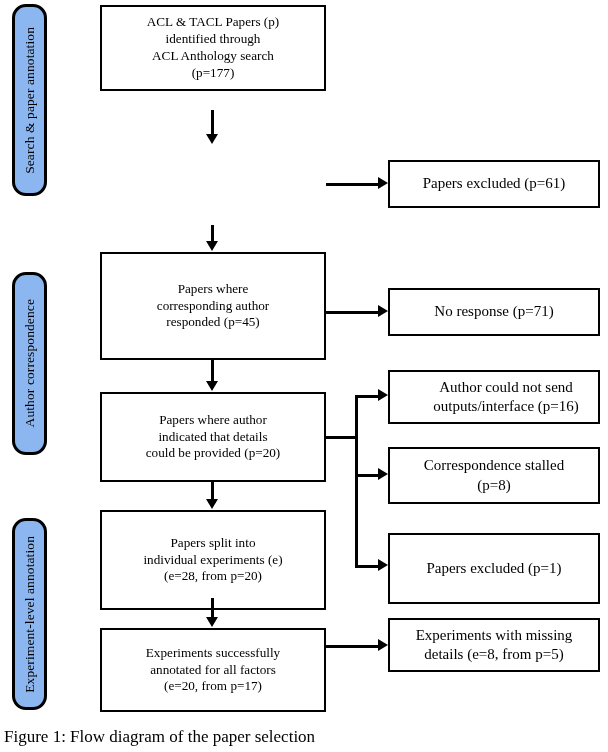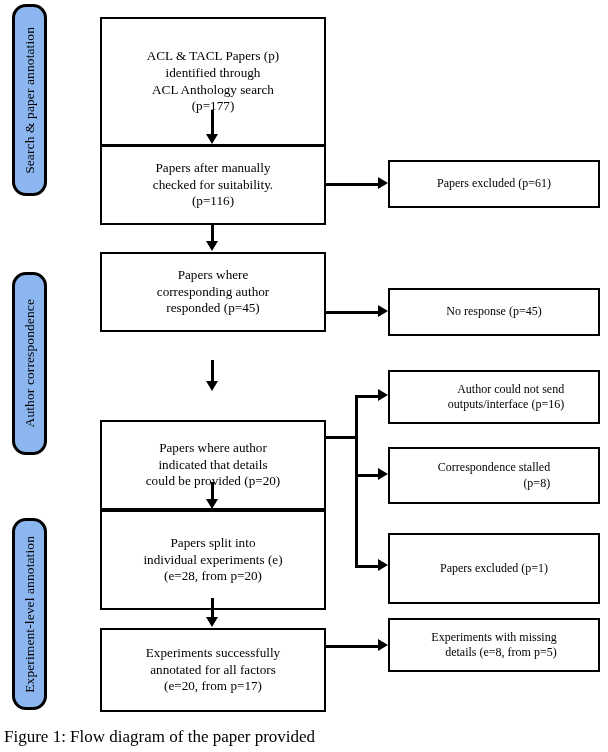--- a/index.html
+++ b/index.html
@@ -51,22 +51,21 @@
     justify-content: center;
     text-align: center;
   }
   .flow-box .box-text {
     font-size: 13.2px;
     line-height: 1.28;
     white-space: pre-line;
     padding: 0 6px;
   }
   .flow-box.small .box-text {
-    font-size: 12px;
-    text-align: right;
+    font-size: 15px;
   }
 
   
   .conn {
     position: absolute;
     background: #000000;
   }
   .conn.v { width: 3px; }
   .conn.h { height: 3px; }
 
@@ -110,40 +109,35 @@
   </div>
 
   <div class="stage-pill" style="left:12px; top:272px; width:35px; height:183px;">
     <span class="stage-label">Author correspondence</span>
   </div>
 
   <div class="stage-pill" style="left:12px; top:518px; width:35px; height:192px;">
     <span class="stage-label">Experiment-level annotation</span>
   </div>
 
-  <div class="flow-box" style="left:100px; top:17px; width:226px; height:129px;">
+  <div class="flow-box" style="left:100px; top:5px; width:226px; height:86px;">
     <span class="box-text">ACL &amp; TACL Papers (p)
 identified through
 ACL Anthology search
 (p=177)</span>
   </div>
 
-  <div class="flow-box" style="left:100px; top:145px; width:226px; height:80px;">
-    <span class="box-text">Papers after manually
-checked for suitability.
-(p=116)</span>
-  </div>
-
-  <div class="flow-box" style="left:100px; top:252px; width:226px; height:80px;">
+
+  <div class="flow-box" style="left:100px; top:252px; width:226px; height:108px;">
     <span class="box-text">Papers where
 corresponding author
 responded (p=45)</span>
   </div>
 
-  <div class="flow-box" style="left:100px; top:392px; width:226px; height:90px;margin-top:28px;">
+  <div class="flow-box" style="left:100px; top:392px; width:226px; height:90px;">
     <span class="box-text">Papers where author
 indicated that details
 could be provided (p=20)</span>
   </div>
 
   <div class="flow-box" style="left:100px; top:510px; width:226px; height:100px;">
     <span class="box-text">Papers split into
 individual experiments (e)
 (e=28, from p=20)</span>
   </div>
@@ -152,21 +146,21 @@
     <span class="box-text">Experiments successfully
 annotated for all factors
 (e=20, from p=17)</span>
   </div>
 
   <div class="flow-box small" style="left:388px; top:160px; width:212px; height:48px;">
     <span class="box-text">Papers excluded (p=61)</span>
   </div>
 
   <div class="flow-box small" style="left:388px; top:288px; width:212px; height:48px;">
-    <span class="box-text">No response (p=45)</span>
+    <span class="box-text">No response (p=71)</span>
   </div>
 
   <div class="flow-box small" style="left:388px; top:370px; width:212px; height:54px;padding-left:24px;">
     <span class="box-text">Author could not send
 outputs/interface (p=16)</span>
   </div>
 
   <div class="flow-box small" style="left:388px; top:447px; width:212px; height:57px;">
     <span class="box-text">Correspondence stalled
 (p=8)</span>
@@ -210,15 +204,15 @@
 
   <div class="conn h" style="left:355px; top:474px; width:27px;"></div>
   <div class="arrow-right" style="left:378px; top:468px;"></div>
 
   <div class="conn h" style="left:355px; top:565px; width:27px;"></div>
   <div class="arrow-right" style="left:378px; top:559px;"></div>
 
   <div class="conn h" style="left:326px; top:645px; width:56px;"></div>
   <div class="arrow-right" style="left:378px; top:639px;"></div>
 
-  <div id="caption">Figure 1: Flow diagram of the paper provided</div>
+  <div id="caption">Figure 1: Flow diagram of the paper selection</div>
 
 </div>
 
 </body></html>

